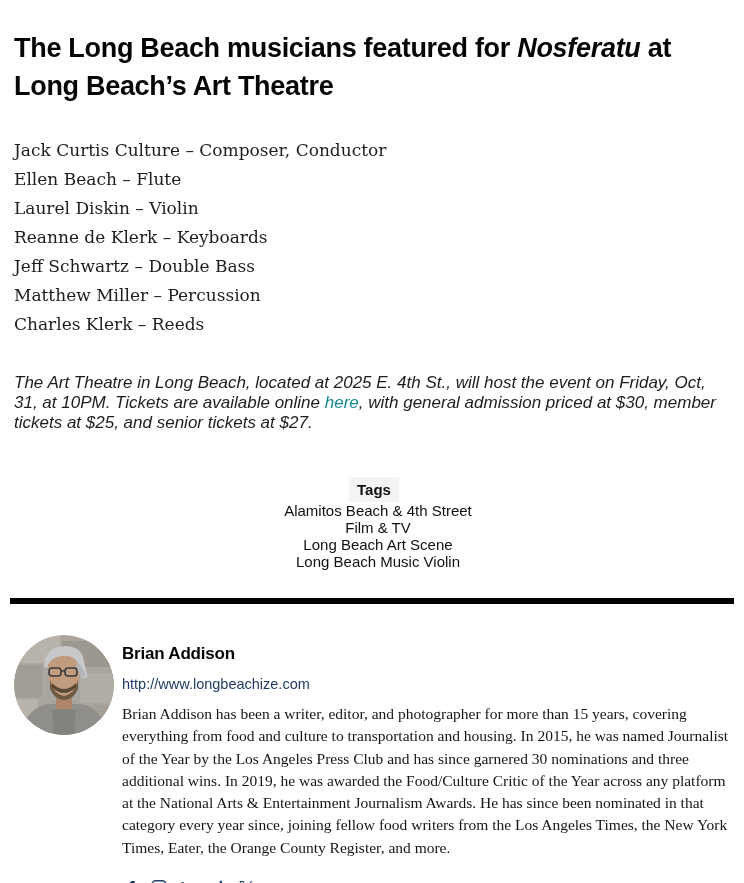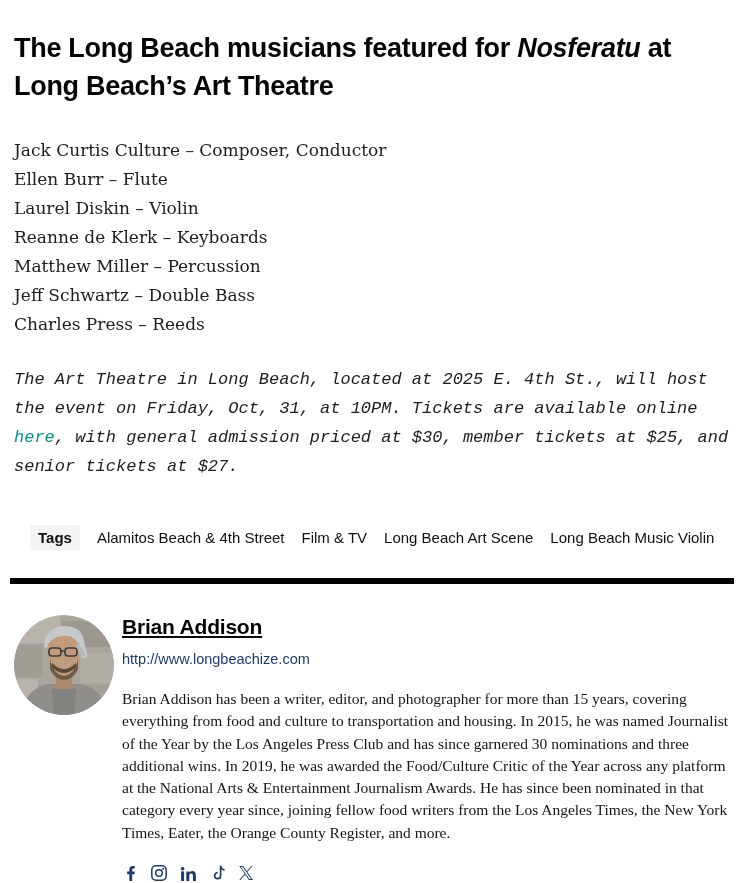--- a/index.html
+++ b/index.html
@@ -27,42 +27,43 @@
   .article-title .title-italic { font-style: italic; }
   
   .musician-list p {
     font-family: "DejaVu Serif", serif;
     font-size: 17px;
     line-height: 29px;
     color: #1d1d1d;
   }
   
   .event-note {
-    margin-top: 26px;
-    font-family: Liberation Mono, monospace;
+    margin-top: 34px;
+    font-family: Liberation Sans, sans-serif;
     font-style: italic;
     font-size: 17px;
-    line-height: 29px;
+    line-height: 20px;
     color: #1d1d1d;
   }
   .event-note a.inline-link {
     color: #15898c;
     text-decoration: none;
     font-style: italic;
     cursor: pointer;
   }
   
   .tags-row {
     margin-top: 44px;
-    margin-left: 24px;
+    margin-left: 12px;
     display: flex;
     flex-wrap: wrap;
     align-items: center;
     gap: 0 17px;
     font-size: 15px;
+    flex-direction: column;
   }
   .tags-label {
     background: #f4f4f4;
     padding: 4px 8px;
     margin-left: -8px;
     font-weight: 700;
     color: #101010;
   }
   .tag-item {
     color: #101010;
@@ -88,36 +89,36 @@
     flex: 0 0 100px;
     width: 100px;
     height: 100px;
     border-radius: 50%;
     overflow: hidden;
     cursor: pointer;
   }
   .author-avatar svg { display: block; width: 100px; height: 100px; }
   .author-info { flex: 1; min-width: 0; }
   .author-name {
-    font-size: 21px;
+    margin-top: 9px;
+    font-size: 17px;
     font-weight: 800;
     letter-spacing: -0.2px;
     color: #050505;
-    text-decoration: underline;
   }
   .author-url {
     display: inline-block;
     margin-top: 12px;
     font-size: 14.5px;
     color: #1e3c64;
     text-decoration: none;
     cursor: pointer;
   }
   .author-bio {
-    margin-top: 20px;
+    margin-top: 10px;
     font-family: "Liberation Serif", serif;
     font-size: 15.5px;
     line-height: 22.3px;
     color: #151515;
   }
   
   .social-row {
     margin-top: 21px;
     display: flex;
     align-items: center;
@@ -138,26 +139,26 @@
 </style>
 </head>
 <body>
 
 <div class="page">
 
   <h1 class="article-title"><span>The Long Beach musicians featured for </span><span class="title-italic">Nosferatu</span><span> at Long Beach’s Art Theatre</span></h1>
 
   <div class="musician-list">
     <p>Jack Curtis Culture – Composer, Conductor</p>
-    <p>Ellen Burr – Flute</p>
+    <p>Ellen Beach – Flute</p>
     <p>Laurel Diskin – Violin</p>
     <p>Reanne de Klerk – Keyboards</p>
+    <p>Jeff Schwartz – Double Bass</p>
     <p>Matthew Miller – Percussion</p>
-    <p>Jeff Schwartz – Double Bass</p>
-    <p>Charles Press – Reeds</p>
+    <p>Charles Klerk – Reeds</p>
   </div>
 
   <p class="event-note"><span>The Art Theatre in Long Beach, located at 2025 E. 4th St., will host the event on Friday, Oct, 31, at 10PM. Tickets are available online </span><a class="inline-link">here</a><span>, with general admission priced at $30, member tickets at $25, and senior tickets at $27.</span></p>
 
   <div class="tags-row">
     <span class="tags-label">Tags</span>
     <a class="tag-item">Alamitos Beach &amp; 4th Street</a>
     <a class="tag-item">Film &amp; TV</a>
     <a class="tag-item">Long Beach Art Scene</a>
     <a class="tag-item">Long Beach Music Violin</a>

